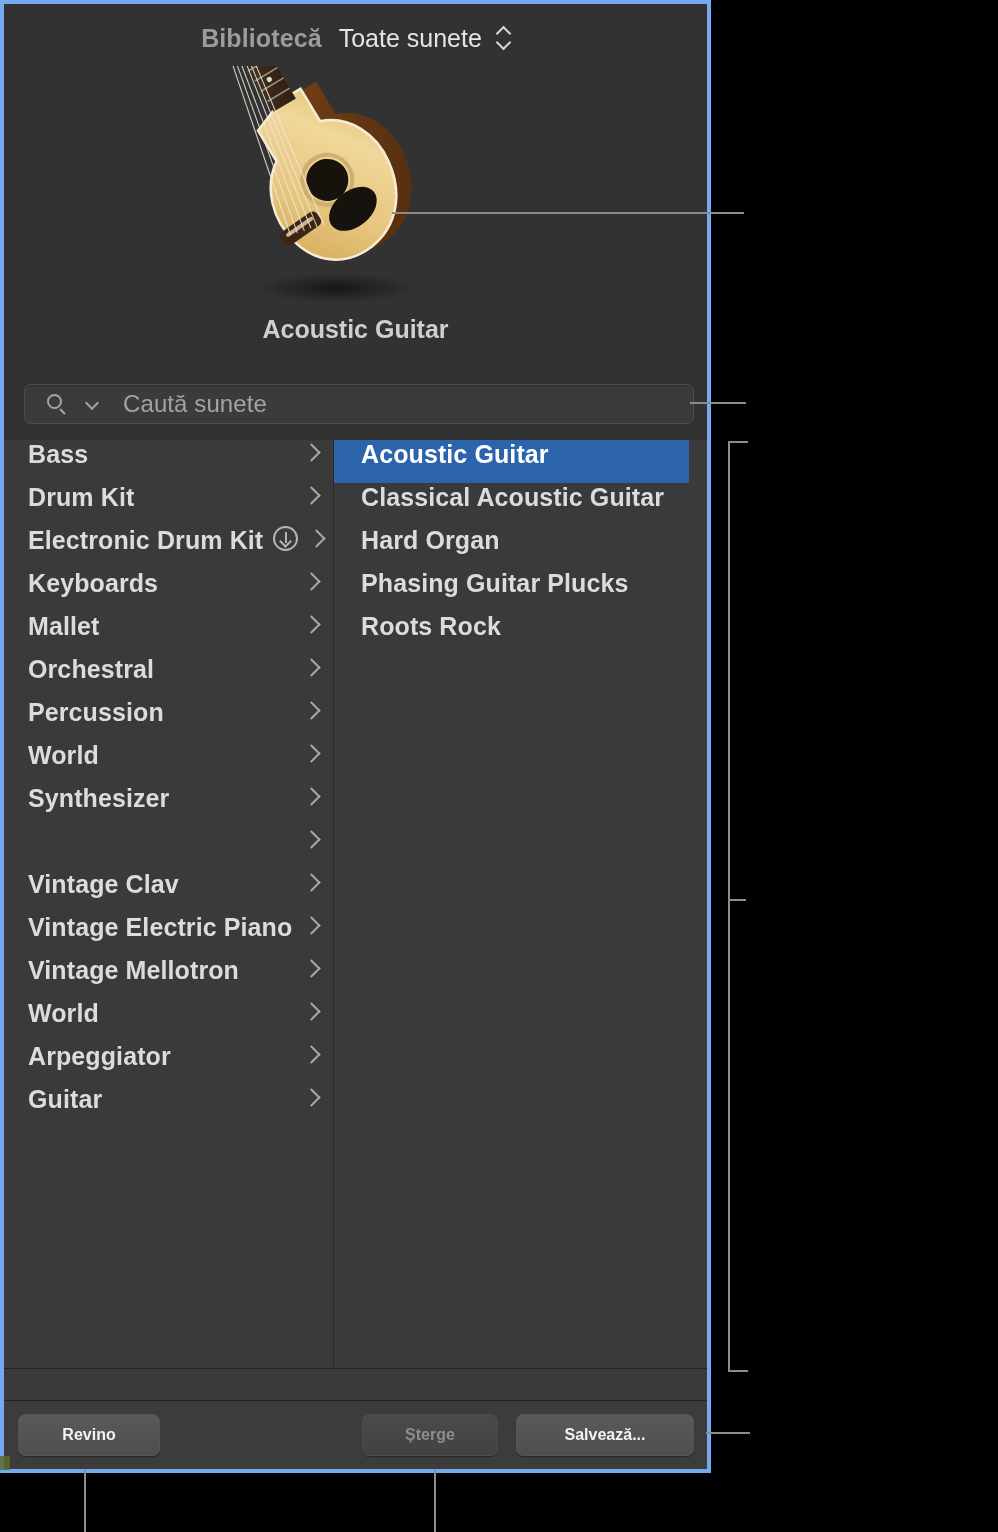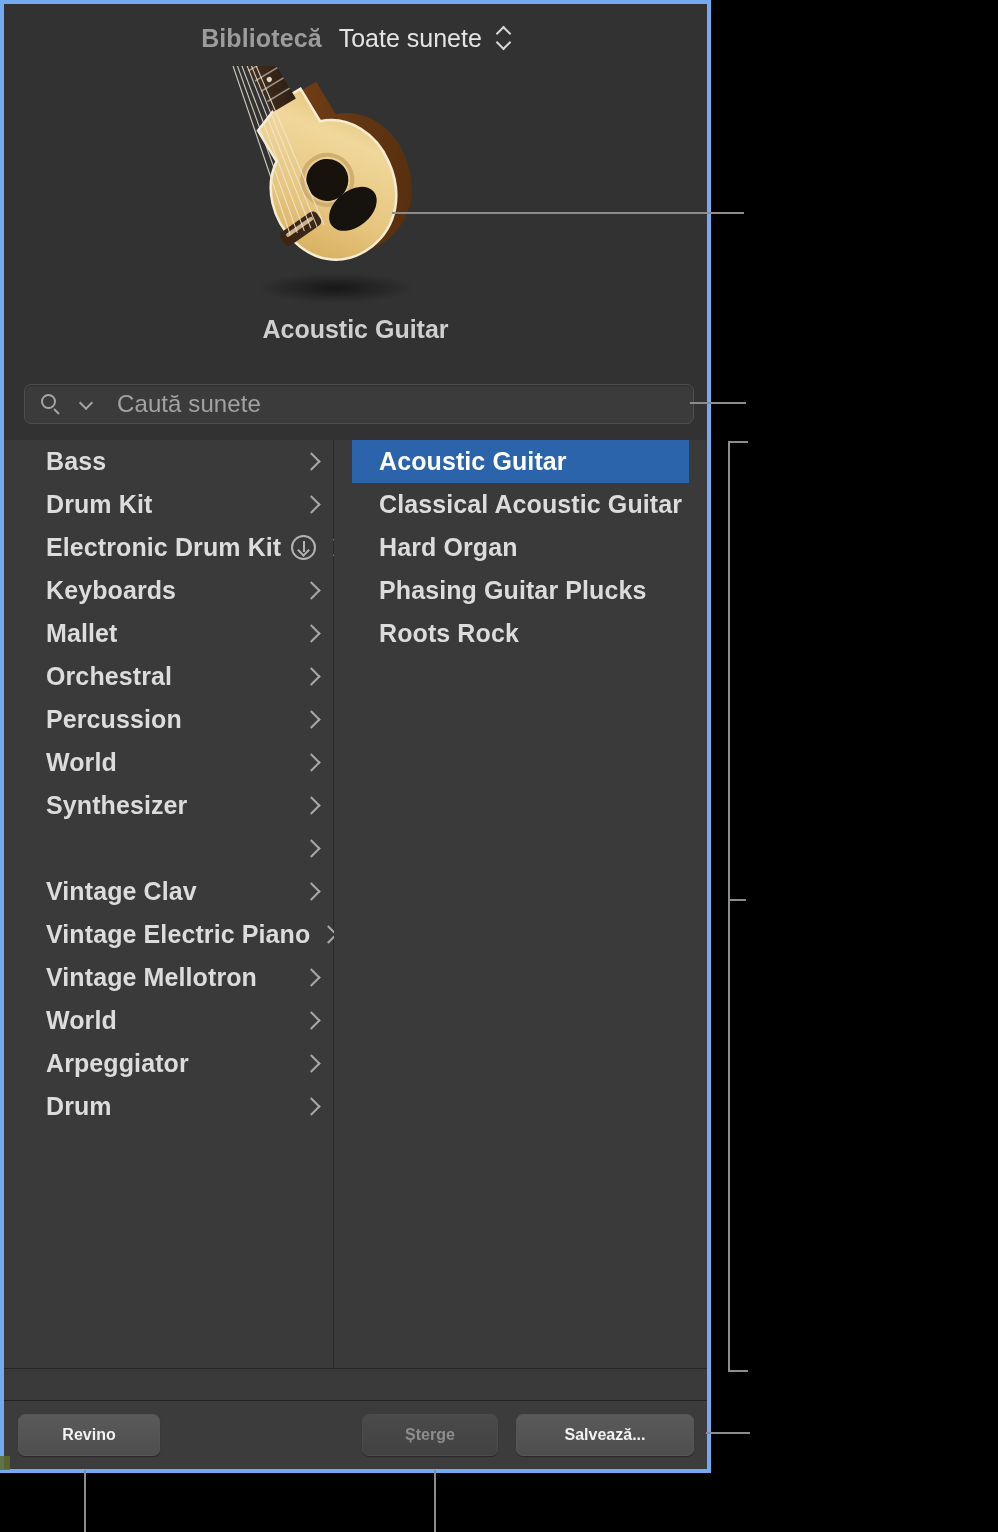--- a/index.html
+++ b/index.html
@@ -52,21 +52,21 @@
   }
 
   
   #search-row{
     position:absolute;left:0;top:380px;width:703px;height:44px;
   }
   #search-field{
     position:absolute;left:20px;top:0;width:670px;height:40px;
     box-sizing:border-box;
     background:#3b3b3b;border:1px solid #4e4e4e;border-radius:7px;
-    display:flex;align-items:center;padding-left:14px;gap:16px;
+    display:flex;align-items:center;padding-left:20px;gap:16px;
     box-shadow:inset 0 1px 1px rgba(0,0,0,.25);
   }
   .mag{position:relative;width:24px;height:24px;flex:none;}
   .mag::before{
     content:"";position:absolute;left:2px;top:2px;width:15px;height:15px;
     border:2.2px solid #a5a5a5;border-radius:50%;box-sizing:border-box;
   }
   .mag::after{
     content:"";position:absolute;left:15px;top:16px;width:7px;height:2.2px;
     background:#a5a5a5;transform:rotate(45deg);transform-origin:left center;
@@ -94,23 +94,22 @@
     border-right:1px solid #2a2a2a;
     background:#3a3a3a;
     position:relative;
   }
   #patch-col{
     width:372px;height:100%;box-sizing:border-box;
     background:#3a3a3a;
     position:relative;
   }
   .row{
-    height:43px;display:flex;align-items:center;
+    height:43px;display:flex;
     box-sizing:border-box;
-    margin-left:18px;
   }
   #cat-col .row{padding-left:24px;padding-right:14px;}
   #patch-col .row{padding-left:27px;padding-right:14px;}
   .row-label{
     font-size:25px;font-weight:bold;color:#dcdcdc;white-space:nowrap;
     letter-spacing:.1px;
   }
   #cat-col .row.selected{background:#565656;}
   #patch-col .row.selected{background:#2c64ac;}
   #patch-col .row.selected .row-label{color:#ffffff;}
@@ -368,21 +367,21 @@
           <span class="row-label">World</span>
           <span class="spacer"></span>
           <span class="chev-rt"></span>
         </div>
         <div class="row">
           <span class="row-label">Arpeggiator</span>
           <span class="spacer"></span>
           <span class="chev-rt"></span>
         </div>
         <div class="row">
-          <span class="row-label">Drum</span>
+          <span class="row-label">Guitar</span>
           <span class="spacer"></span>
           <span class="chev-rt"></span>
         </div>
       </div>
     <div id="patch-col">
       <div class="row selected">
           <span class="row-label">Acoustic Guitar</span>
         </div>
         <div class="row">
           <span class="row-label">Classical Acoustic Guitar</span>

